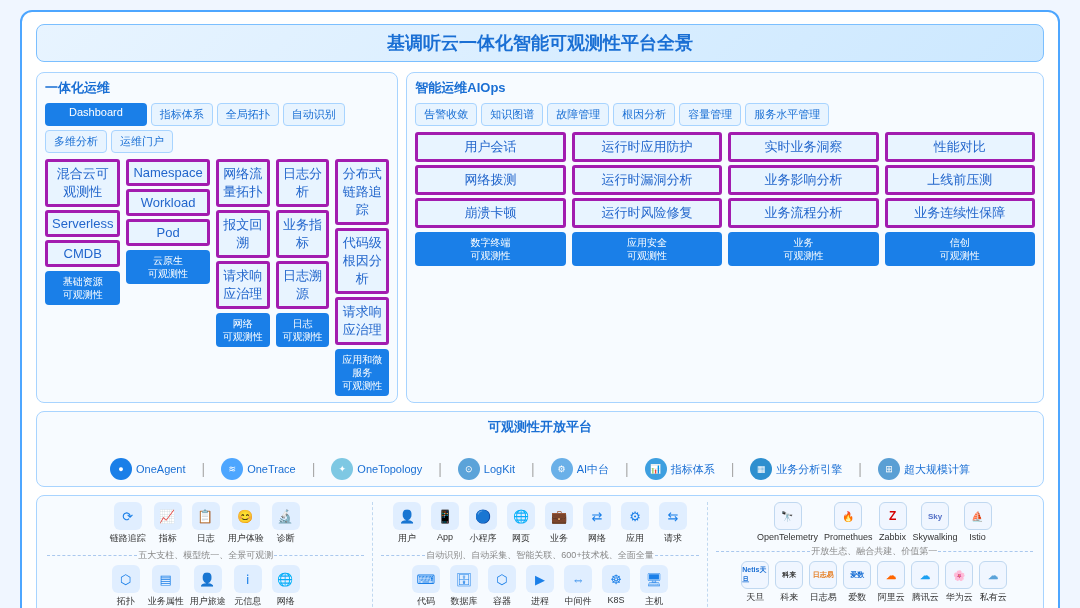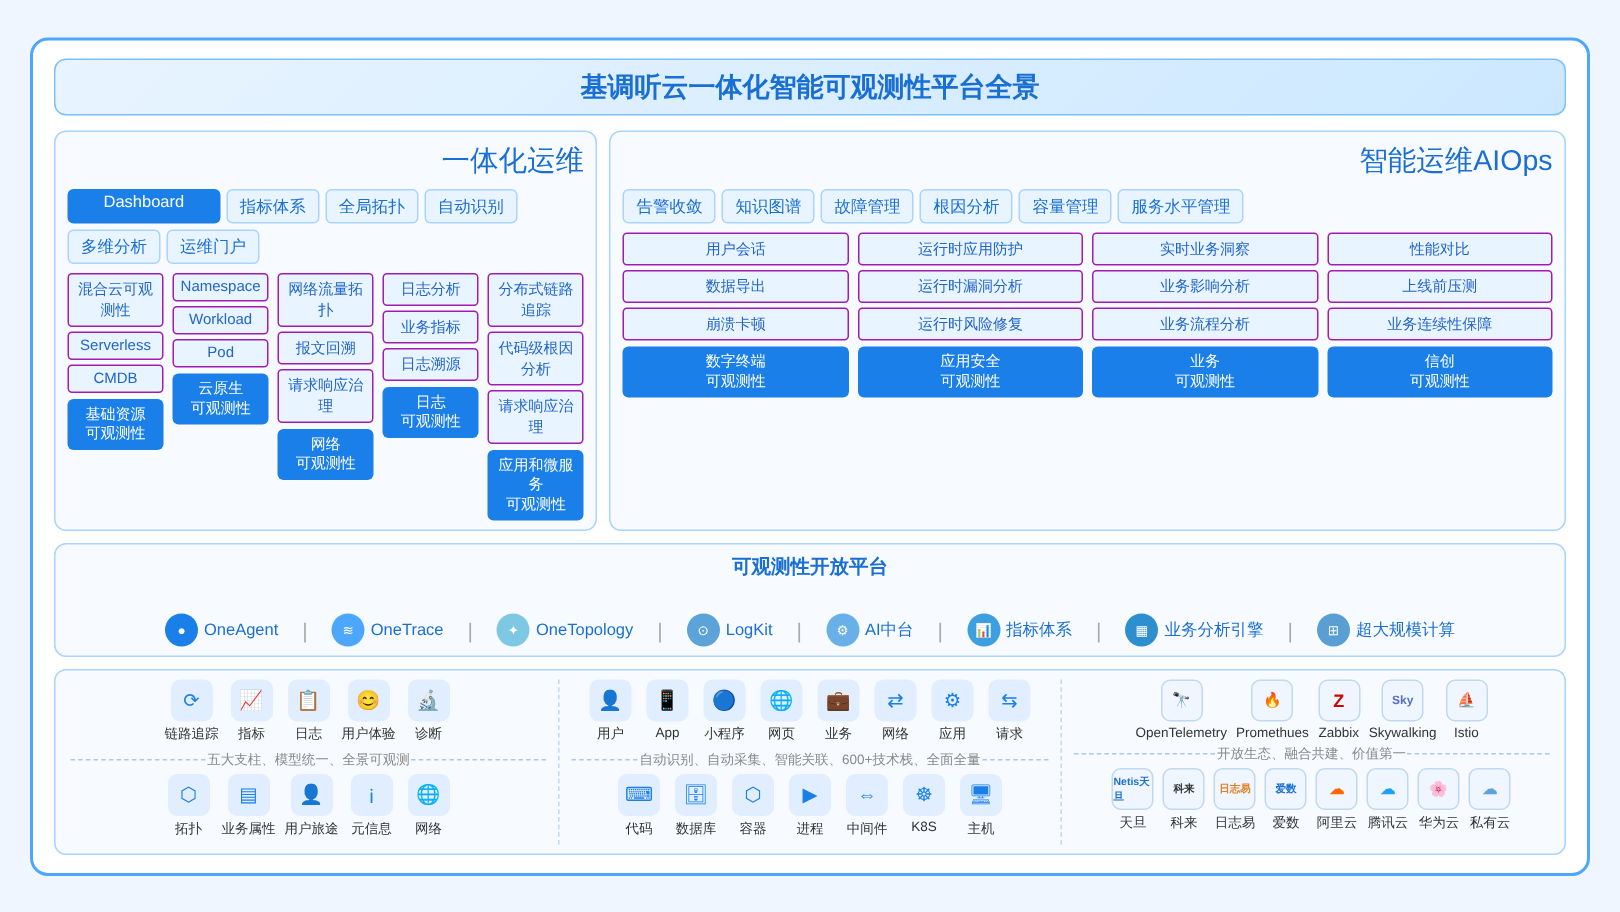--- a/index.html
+++ b/index.html
@@ -46,23 +46,23 @@
       padding: 6px 8px;
       background: #f7fbff;
     }
     .section-left {
       flex: 1;
     }
     .section-right {
       flex: 1.8;
     }
     .section-title {
-      text-align: right;
-      font-size: 19px;
-      font-weight: normal;
+      text-align: left;
+      font-size: 13px;
+      font-weight: bold;
       color: #1a6fd4;
       margin-bottom: 6px;
     }
     .nav-tabs {
       display: flex;
       gap: 4px;
       margin-bottom: 6px;
       flex-wrap: wrap;
     }
     .nav-tab {
@@ -97,25 +97,25 @@
     .obs-items {
       display: flex;
       flex-direction: column;
       gap: 3px;
       margin-bottom: 4px;
       width: 100%;
     }
     .obs-item {
       background: #e8f4ff;
       color: #2266cc;
-      font-size: 10px;
+      font-size: 13px;
       text-align: center;
       border-radius: 3px;
       padding: 3px 4px;
-      border: 1px solid #a21caf;
+      border: 3px solid #a21caf;
     }
     .obs-badge {
       background: #1a7fe8;
       color: white;
       border-radius: 4px;
       padding: 4px 6px;
       font-size: 10px;
       text-align: center;
       width: 100%;
       line-height: 1.3;
@@ -331,21 +331,21 @@
         <span class="nav-tab-light">故障管理</span>
         <span class="nav-tab-light">根因分析</span>
         <span class="nav-tab-light">容量管理</span>
         <span class="nav-tab-light">服务水平管理</span>
       </div>
       <div class="obs-grid">
 
         <div class="obs-col">
           <div class="obs-items">
             <div class="obs-item">用户会话</div>
-            <div class="obs-item">数据导出</div>
+            <div class="obs-item">网络拨测</div>
             <div class="obs-item">崩溃卡顿</div>
           </div>
           <div class="obs-badge">数字终端<br>可观测性</div>
         </div>
 
         <div class="obs-col">
           <div class="obs-items">
             <div class="obs-item">运行时应用防护</div>
             <div class="obs-item">运行时漏洞分析</div>
             <div class="obs-item">运行时风险修复</div>

